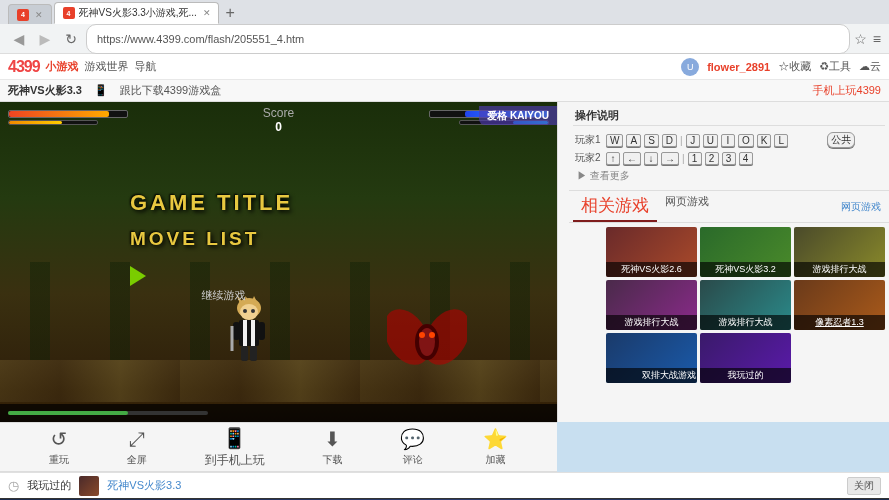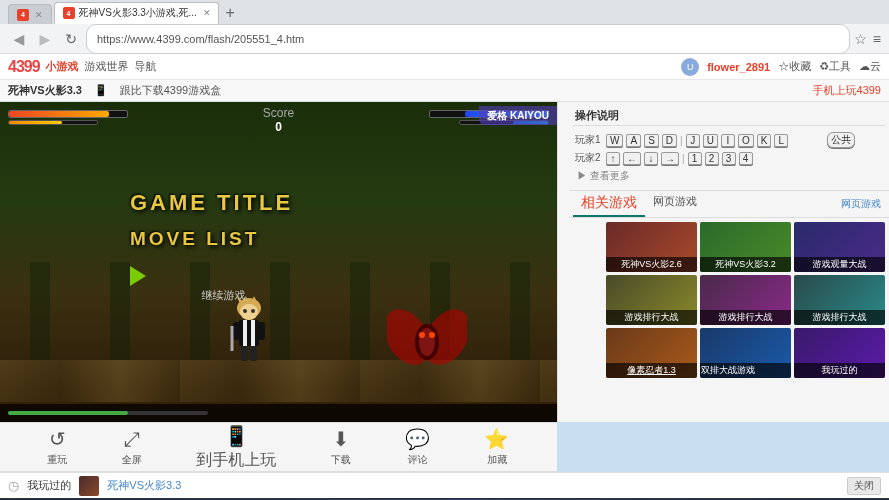--- a/index.html
+++ b/index.html
@@ -206,61 +206,57 @@
           <span style="background:#f0f0f0;border:1px solid #999;border-radius:2px;padding:0 3px;font-size:10px;color:#333;box-shadow:0 1px 0 #777;min-width:14px;text-align:center;display:inline-block;">4</span>
         </div>
         <div style="font-size:10px;color:#888;padding:1px 2px;cursor:pointer;">
           <span>▶ 查看更多</span>
         </div>
       </div>
     </div>
 
     <div style="border-top:1px solid #ddd;">
       <div style="display:flex;border-bottom:1px solid #ddd;padding:0 4px;">
-        <div style="padding:3px 8px;font-size:14px;color:#e8402a;cursor:pointer;border-bottom:2px solid #0f766e;">
+        <div style="padding:3px 8px;font-size:17px;color:#e8402a;cursor:pointer;border-bottom:2px solid #7f1d1d;">
           <span>相关游戏</span>
         </div>
         <div style="padding:3px 8px;font-size:11px;color:#555;cursor:pointer;border-bottom:2px solid transparent;">
           <span>网页游戏</span>
         </div>
         <span style="margin-left:auto;font-size:10px;color:#4488cc;cursor:pointer;align-self:center;padding-right:4px;">网页游戏</span>
       </div>
 
       <div style="display:grid;grid-template-columns:repeat(3,1fr);gap:3px;padding:4px;margin-left:33px;">
         <div style="position:relative;height:50px;border-radius:2px;overflow:hidden;cursor:pointer;" class="thumb-1">
           <div style="width:100%;height:100%;background:linear-gradient(135deg,#6a2a2a,#aa4a2a);"></div>
           <div style="position:absolute;bottom:0;left:0;right:0;background:rgba(0,0,0,0.65);color:#fff;font-size:9px;text-align:center;padding:1px;">死神VS火影2.6</div>
         </div>
         <div style="position:relative;height:50px;border-radius:2px;overflow:hidden;cursor:pointer;">
           <div style="width:100%;height:100%;background:linear-gradient(135deg,#2a6a2a,#4a8a2a);"></div>
           <div style="position:absolute;bottom:0;left:0;right:0;background:rgba(0,0,0,0.65);color:#fff;font-size:9px;text-align:center;padding:1px;">死神VS火影3.2</div>
         </div>
         <div style="position:relative;height:50px;border-radius:2px;overflow:hidden;cursor:pointer;">
-          <div style="width:100%;height:100%;background:linear-gradient(135deg,#2a2a6a,#4a2a8a);"></div>
-          <div style="position:absolute;bottom:0;left:0;right:0;background:rgba(0,0,0,0.65);color:#fff;font-size:9px;text-align:center;padding:1px;">游戏观量大战</div>
-        </div>
-        <div style="position:relative;height:50px;border-radius:2px;overflow:hidden;cursor:pointer;">
           <div style="width:100%;height:100%;background:linear-gradient(135deg,#4a4a2a,#8a8a2a);"></div>
           <div style="position:absolute;bottom:0;left:0;right:0;background:rgba(0,0,0,0.65);color:#fff;font-size:9px;text-align:center;padding:1px;">游戏排行大战</div>
         </div>
         <div style="position:relative;height:50px;border-radius:2px;overflow:hidden;cursor:pointer;">
           <div style="width:100%;height:100%;background:linear-gradient(135deg,#4a2a4a,#8a2a8a);"></div>
           <div style="position:absolute;bottom:0;left:0;right:0;background:rgba(0,0,0,0.65);color:#fff;font-size:9px;text-align:center;padding:1px;">游戏排行大战</div>
         </div>
         <div style="position:relative;height:50px;border-radius:2px;overflow:hidden;cursor:pointer;">
           <div style="width:100%;height:100%;background:linear-gradient(135deg,#2a4a4a,#2a8a8a);"></div>
           <div style="position:absolute;bottom:0;left:0;right:0;background:rgba(0,0,0,0.65);color:#fff;font-size:9px;text-align:center;padding:1px;">游戏排行大战</div>
         </div>
         <div style="position:relative;height:50px;border-radius:2px;overflow:hidden;cursor:pointer;">
           <div style="width:100%;height:100%;background:linear-gradient(135deg,#6a3a1a,#aa5a1a);"></div>
           <div style="position:absolute;bottom:0;left:0;right:0;background:rgba(0,0,0,0.65);color:#fff;font-size:9px;text-align:center;padding:1px;text-decoration:underline;">像素忍者1.3</div>
         </div>
         <div style="position:relative;height:50px;border-radius:2px;overflow:hidden;cursor:pointer;">
           <div style="width:100%;height:100%;background:linear-gradient(135deg,#1a3a6a,#1a5aaa);"></div>
-          <div style="position:absolute;bottom:0;left:0;right:0;background:rgba(0,0,0,0.65);color:#fff;font-size:9px;text-align:left;padding:1px;">双排大战游戏</div>
+          <div style="position:absolute;bottom:0;left:0;right:0;background:rgba(0,0,0,0.65);color:#fff;font-size:9px;text-align:right;padding:1px;">双排大战游戏</div>
         </div>
         <div style="position:relative;height:50px;border-radius:2px;overflow:hidden;cursor:pointer;">
           <div style="width:100%;height:100%;background:linear-gradient(135deg,#3a1a6a,#5a1aaa);"></div>
           <div style="position:absolute;bottom:0;left:0;right:0;background:rgba(0,0,0,0.65);color:#fff;font-size:9px;text-align:center;padding:1px;">我玩过的</div>
         </div>
       </div>
     </div>
   </div>
 </div>
 
@@ -268,21 +264,21 @@
   <div style="display:flex;flex-direction:column;align-items:center;gap:2px;cursor:pointer;">
     <span style="font-size:20px;color:#555;">↺</span>
     <span style="font-size:10px;color:#555;">重玩</span>
   </div>
   <div style="display:flex;flex-direction:column;align-items:center;gap:2px;cursor:pointer;">
     <span style="font-size:20px;color:#555;">⤢</span>
     <span style="font-size:10px;color:#555;">全屏</span>
   </div>
   <div style="display:flex;flex-direction:column;align-items:center;gap:2px;cursor:pointer;">
     <span style="font-size:20px;color:#555;">📱</span>
-    <span style="font-size:16px;color:#555;text-align:right;">到手机上玩</span>
+    <span style="font-size:12px;color:#555;text-align:right;">到手机上玩</span>
   </div>
   <div style="display:flex;flex-direction:column;align-items:center;gap:2px;cursor:pointer;">
     <span style="font-size:20px;color:#555;">⬇</span>
     <span style="font-size:10px;color:#555;">下载</span>
   </div>
   <div style="display:flex;flex-direction:column;align-items:center;gap:2px;cursor:pointer;">
     <span style="font-size:20px;color:#555;">💬</span>
     <span style="font-size:10px;color:#555;">评论</span>
   </div>
   <div style="display:flex;flex-direction:column;align-items:center;gap:2px;cursor:pointer;">

